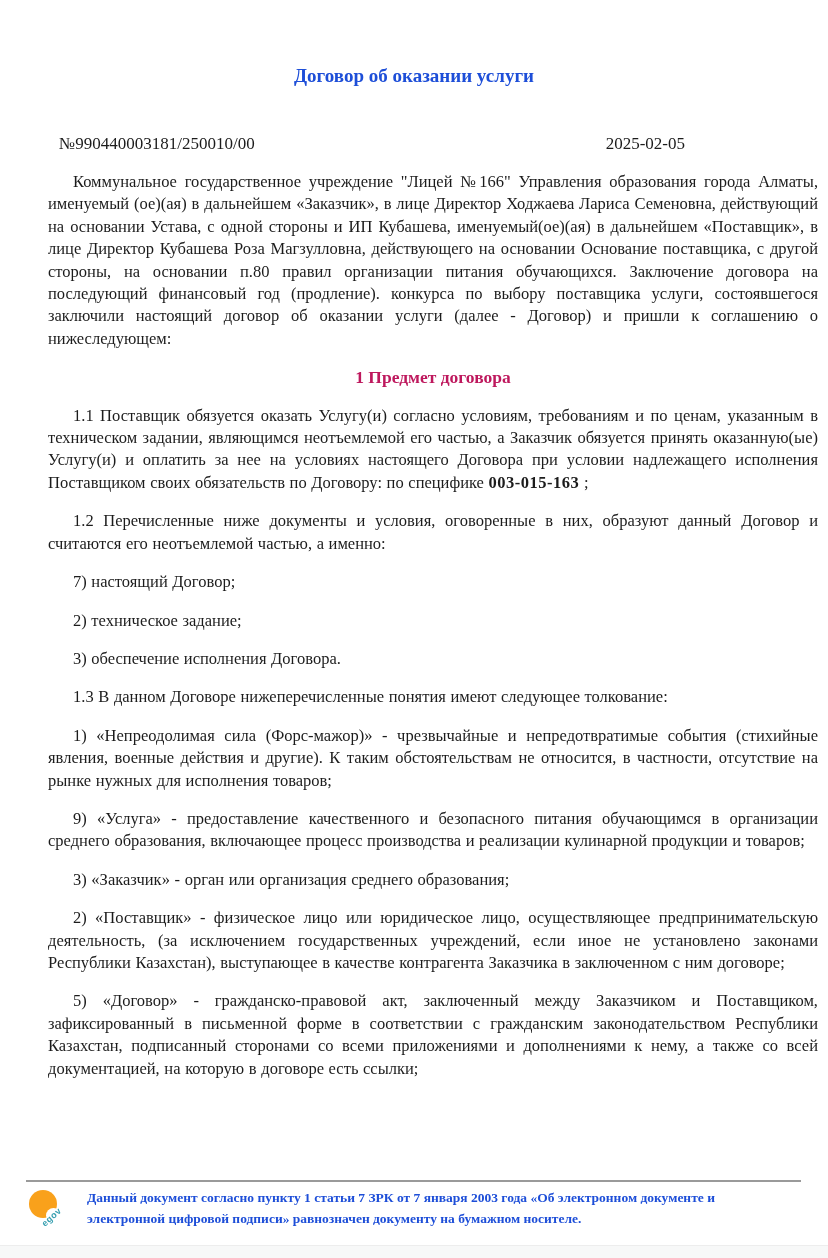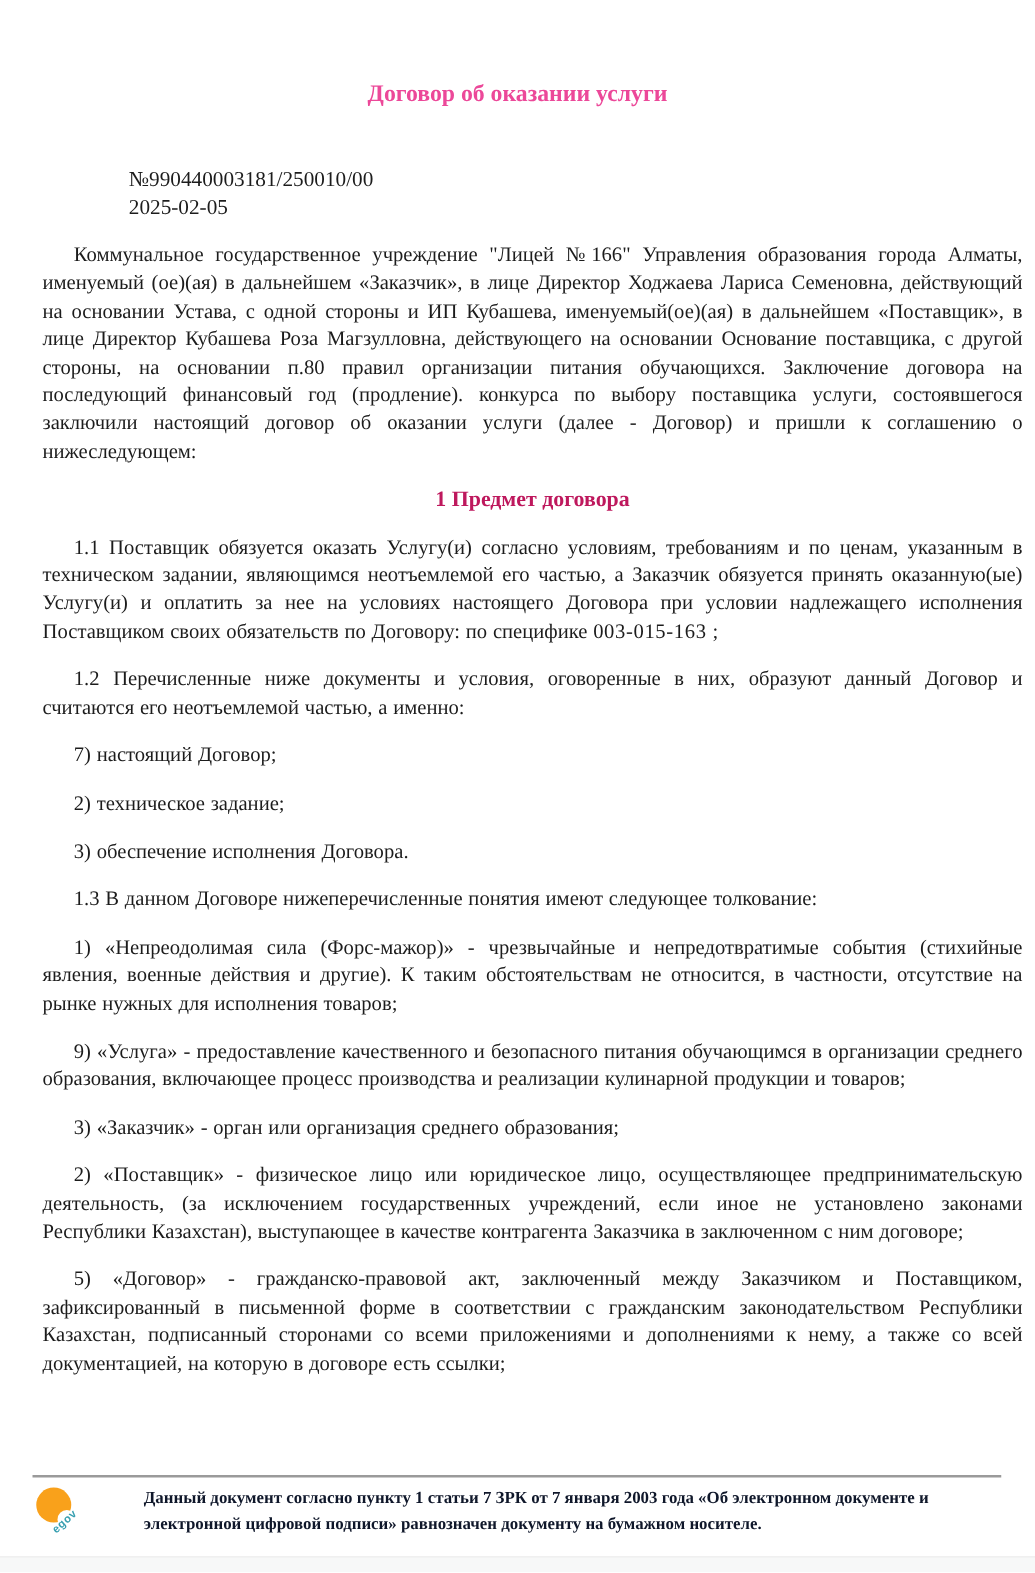--- a/index.html
+++ b/index.html
@@ -16,57 +16,56 @@
     color: #1c1c1c;
     overflow: hidden;
   }
   .doc-title {
     margin: 0;
     padding-top: 64px;
     text-align: center;
     font-size: 19px;
     line-height: 23px;
     font-weight: bold;
-    color: #ec4899;
+    color: #1d4ed8;
   }
   .meta-row {
     display: flex;
     justify-content: space-between;
     align-items: baseline;
     margin: 46px 10px 0 42px;
     padding-left: 17px;
     font-size: 17px;
     line-height: 22px;
-    flex-direction: column;
   }
   .doc-date {
     margin-right: 133px;
     margin-left: 44px;
   }
   .body-text {
-    padding: 0 10px 0 34px;
+    padding: 0 10px 0 48px;
   }
   .para {
     margin: 16px 0 0 0;
     text-indent: 25px;
     text-align: justify;
     font-size: 16.5px;
     line-height: 22.4px;
     word-spacing: 0.5px;
   }
   .section-heading {
     margin: 16px 0 0 0;
     text-align: center;
     font-size: 17.5px;
     line-height: 22.4px;
     font-weight: bold;
     color: #be185d;
   }
   .spec-code {
-    font-weight: normal;
+    font-weight: bold;
     letter-spacing: 0.5px;
   }
   .footer {
     position: absolute;
     left: 26px;
     right: 27px;
     top: 1180px;
     border-top: 2px solid #9a9a9a;
     padding-top: 6px;
     display: flex;
@@ -106,24 +105,23 @@
     font-family: "Liberation Sans", sans-serif;
     font-size: 9px;
     font-weight: bold;
     transform: rotate(-42deg);
     letter-spacing: 0.5px;
   }
   .footer-text {
     font-weight: bold;
     font-size: 13.5px;
     line-height: 20.5px;
-    color: #0f172a;
+    color: #1d4ed8;
     max-width: 700px;
     text-align: left;
-    margin-left: 28px;
   }
   .bottom-strip {
     position: absolute;
     left: 0;
     right: 0;
     bottom: 0;
     height: 12px;
     background: #f7f8f8;
     border-top: 1px solid #ededed;
   }

